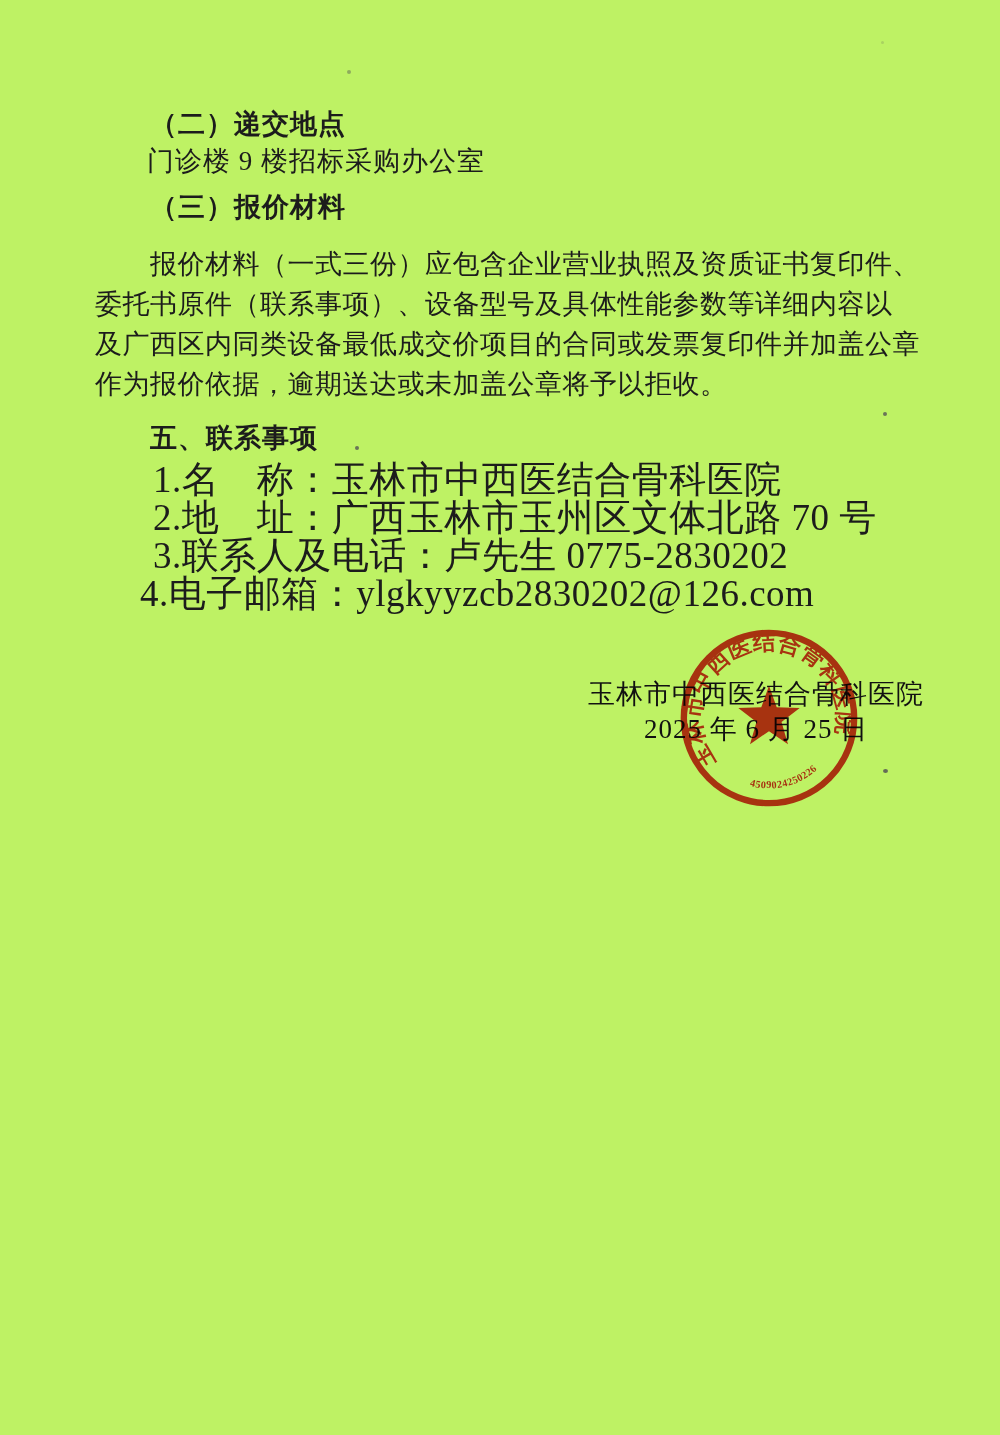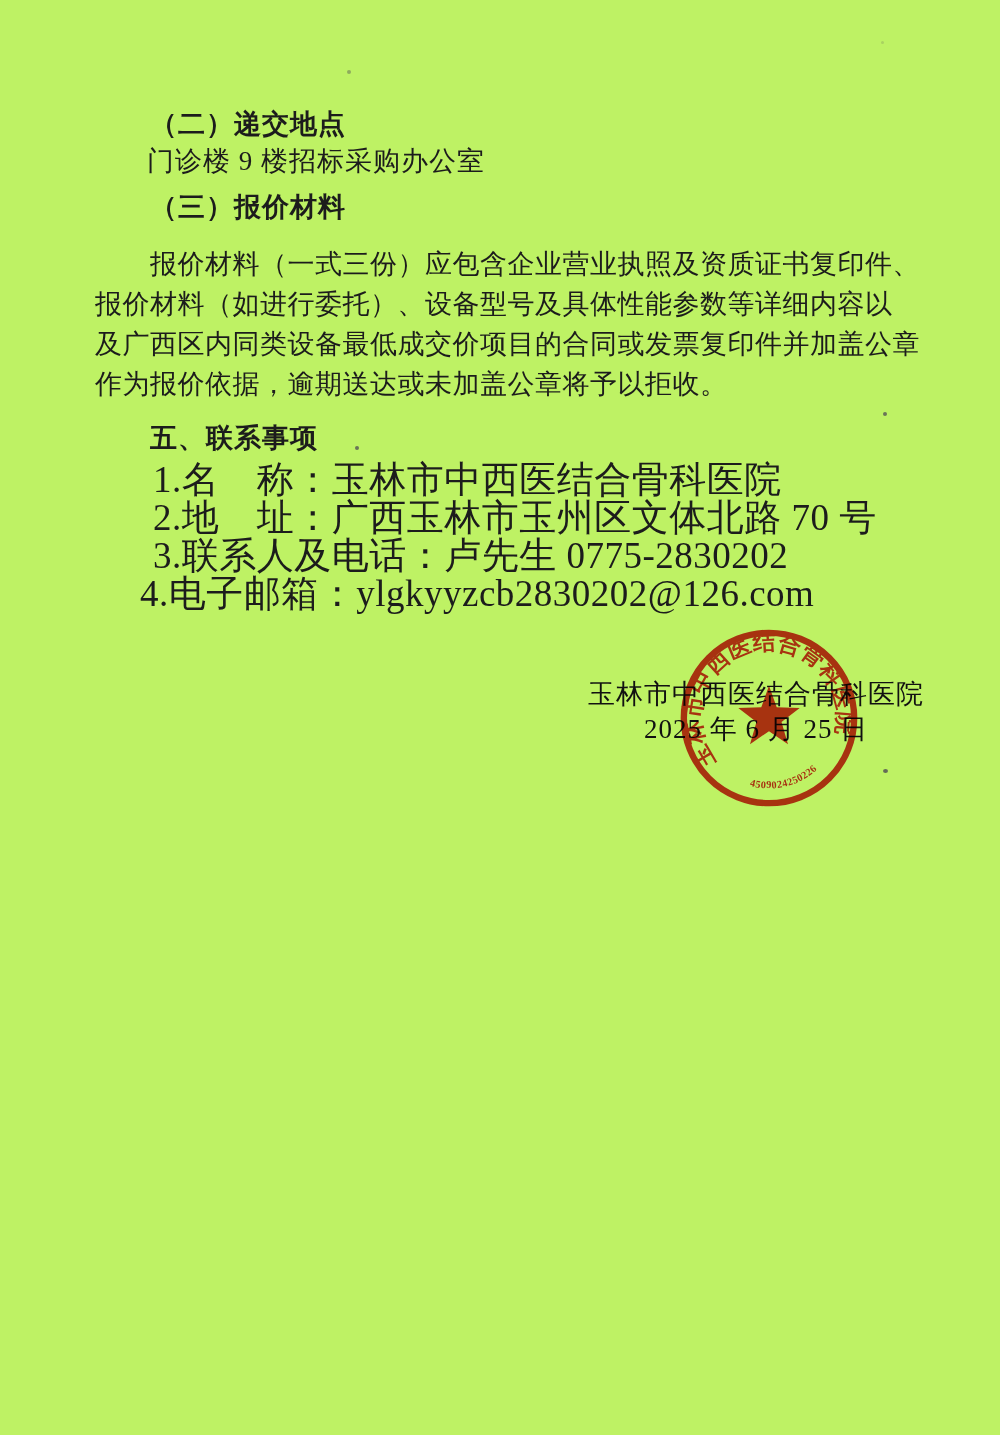--- a/index.html
+++ b/index.html
@@ -44,21 +44,21 @@
 <div class="page">
 
   <div class="abs heading" style="left:150px;top:106px;">（二）递交地点</div>
 
   <div class="abs bodyline" style="left:147px;top:143px;">门诊楼 9 楼招标采购办公室</div>
 
   <div class="abs heading" style="left:150px;top:189px;">（三）报价材料</div>
 
   <div class="abs para" style="left:95px;top:224px;margin-top:20px;">
     <div class="pline indent">报价材料（一式三份）应包含企业营业执照及资质证书复印件、</div>
-    <div class="pline">报价材料（如进行委托）、设备型号及具体性能参数等详细内容以</div>
+    <div class="pline">委托书原件（联系事项）、设备型号及具体性能参数等详细内容以</div>
     <div class="pline">及广西区内同类设备最低成交价项目的合同或发票复印件并加盖公章</div>
     <div class="pline">作为报价依据，逾期送达或未加盖公章将予以拒收。</div>
   </div>
 
   <div class="abs heading" style="left:150px;top:420px;">五、联系事项</div>
 
   <div class="abs contact" style="left:153px;top:455px;">1.名　称：玉林市中西医结合骨科医院</div>
   <div class="abs contact" style="left:153px;top:493px;">2.地　址：广西玉林市玉州区文体北路 70 号</div>
   <div class="abs contact" style="left:153px;top:531px;">3.联系人及电话：卢先生  0775-2830202</div>
   <div class="abs contact" style="left:140px;top:569px;">4.电子邮箱：ylgkyyzcb2830202@126.com</div>

